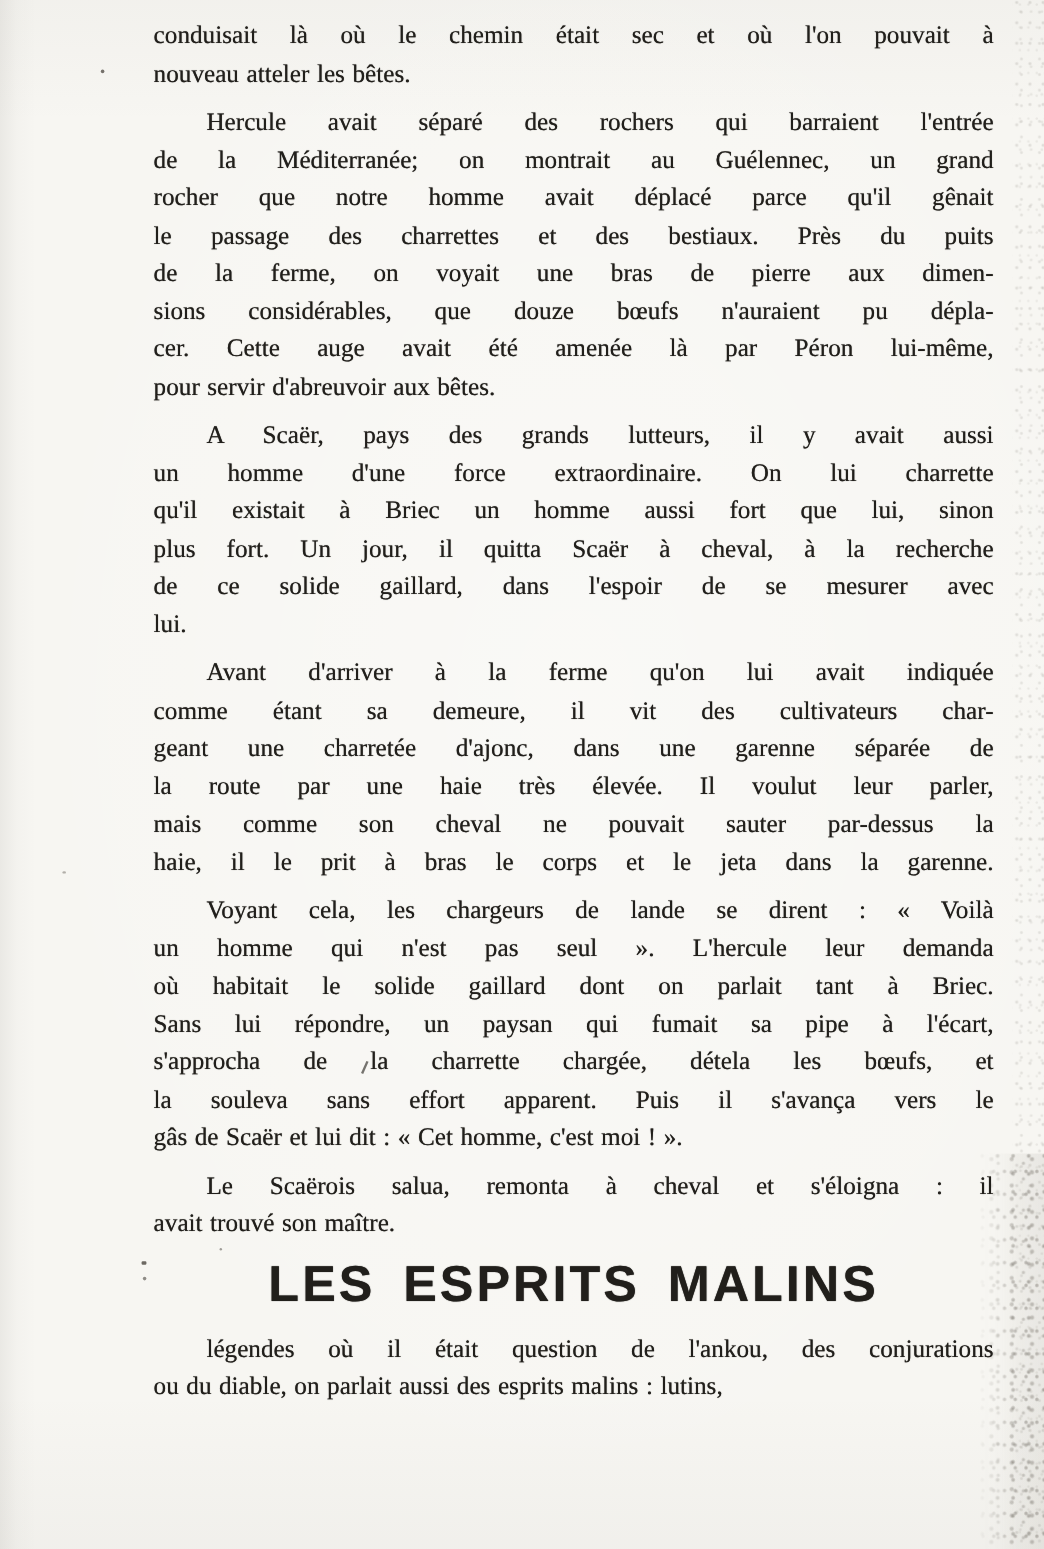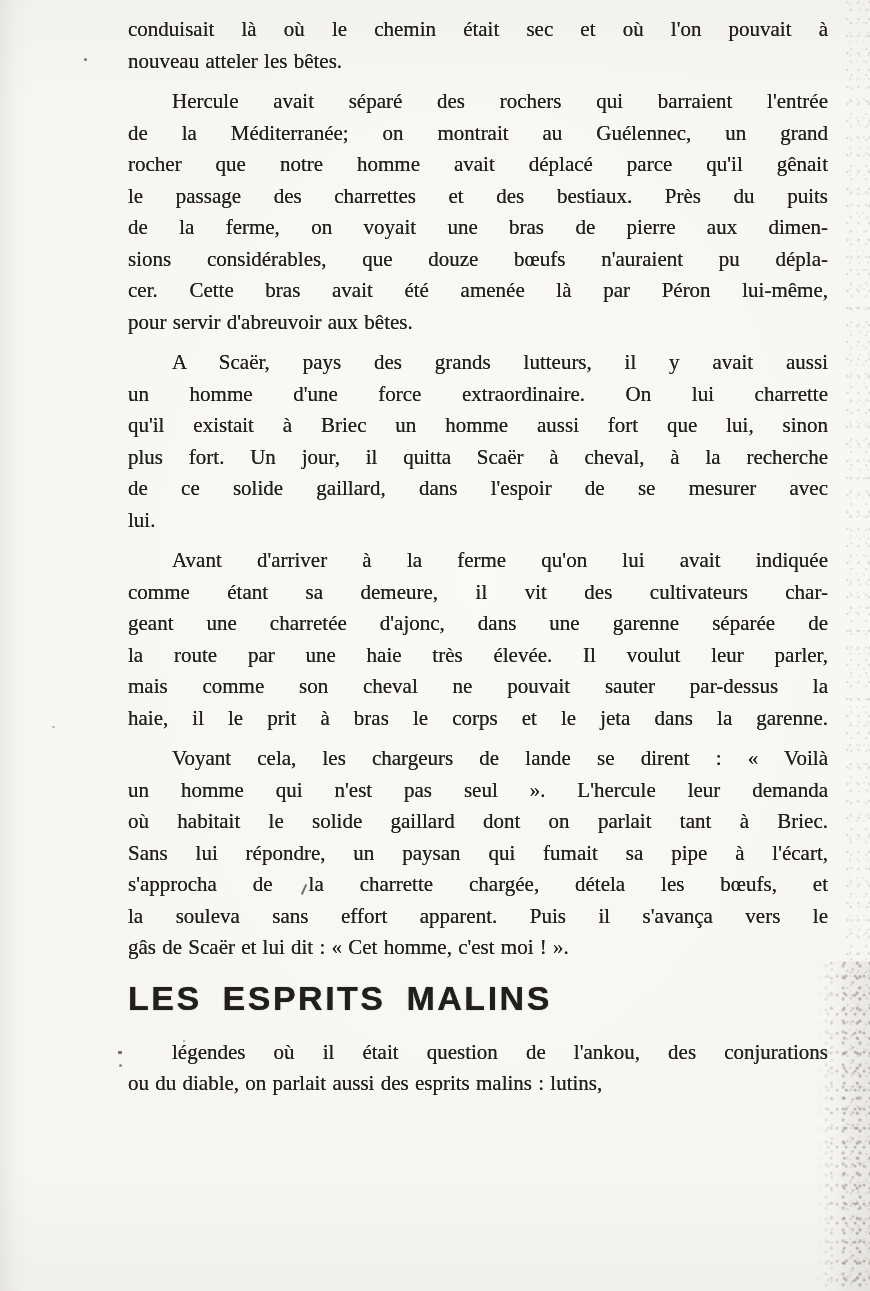--- a/index.html
+++ b/index.html
@@ -82,25 +82,25 @@
   }
   .line.last {
     text-align-last: left;
   }
   .para.indent .line:first-child {
     text-indent: 44px;
   }
   .chapter-heading {
     font-family: "Liberation Sans", "DejaVu Sans", sans-serif;
     font-weight: bold;
-    font-size: 34px;
+    font-size: 42px;
     line-height: 38px;
     letter-spacing: 2.5px;
     word-spacing: 9px;
-    text-align: left;
+    text-align: center;
     margin: 15px 0 20px 0;
     color: var(--ink, #1c1a17);
     text-shadow: 0 0 0.8px rgba(28,26,23,0.9);
   }
   
   .speck {
     position: absolute;
     background: #4a463f;
     border-radius: 50%;
     pointer-events: none;
@@ -136,21 +136,21 @@
           <span class="line">conduisait là où le chemin était sec et où l'on pouvait à</span>
           <span class="line last">nouveau atteler les bêtes.</span>
         </p>
         <p class="para indent">
           <span class="line">Hercule avait séparé des rochers qui barraient l'entrée</span>
           <span class="line">de la Méditerranée; on montrait au Guélennec, un grand</span>
           <span class="line">rocher que notre homme avait déplacé parce qu'il gênait</span>
           <span class="line">le passage des charrettes et des bestiaux. Près du puits</span>
           <span class="line">de la ferme, on voyait une bras de pierre aux dimen-</span>
           <span class="line">sions considérables, que douze bœufs n'auraient pu dépla-</span>
-          <span class="line">cer. Cette bras avait été amenée là par Péron lui-même,</span>
+          <span class="line">cer. Cette auge avait été amenée là par Péron lui-même,</span>
           <span class="line last">pour servir d'abreuvoir aux bêtes.</span>
         </p>
         <p class="para indent">
           <span class="line">A Scaër, pays des grands lutteurs, il y avait aussi</span>
           <span class="line">un homme d'une force extraordinaire. On lui charrette</span>
           <span class="line">qu'il existait à Briec un homme aussi fort que lui, sinon</span>
           <span class="line">plus fort. Un jour, il quitta Scaër à cheval, à la recherche</span>
           <span class="line">de ce solide gaillard, dans l'espoir de se mesurer avec</span>
           <span class="line last">lui.</span>
         </p>
@@ -164,20 +164,24 @@
         </p>
         <p class="para indent">
           <span class="line">Voyant cela, les chargeurs de lande se dirent : « Voilà</span>
           <span class="line">un homme qui n'est pas seul ». L'hercule leur demanda</span>
           <span class="line">où habitait le solide gaillard dont on parlait tant à Briec.</span>
           <span class="line">Sans lui répondre, un paysan qui fumait sa pipe à l'écart,</span>
           <span class="line">s'approcha de la charrette chargée, détela les bœufs, et</span>
           <span class="line">la souleva sans effort apparent. Puis il s'avança vers le</span>
           <span class="line last">gâs de Scaër et lui dit : « Cet homme, c'est moi ! ».</span>
         </p>
+        <p class="para indent">
+          <span class="line">Le Scaërois salua, remonta à cheval et s'éloigna : il</span>
+          <span class="line last">avait trouvé son maître.</span>
+        </p>
       </div>
 
     <h1 class="chapter-heading">LES ESPRITS MALINS</h1>
 
     <div>
         <p class="para indent">
           <span class="line">légendes où il était question de l'ankou, des conjurations</span>
           <span class="line last">ou du diable, on parlait aussi des esprits malins : lutins,</span>
         </p>
       </div>

